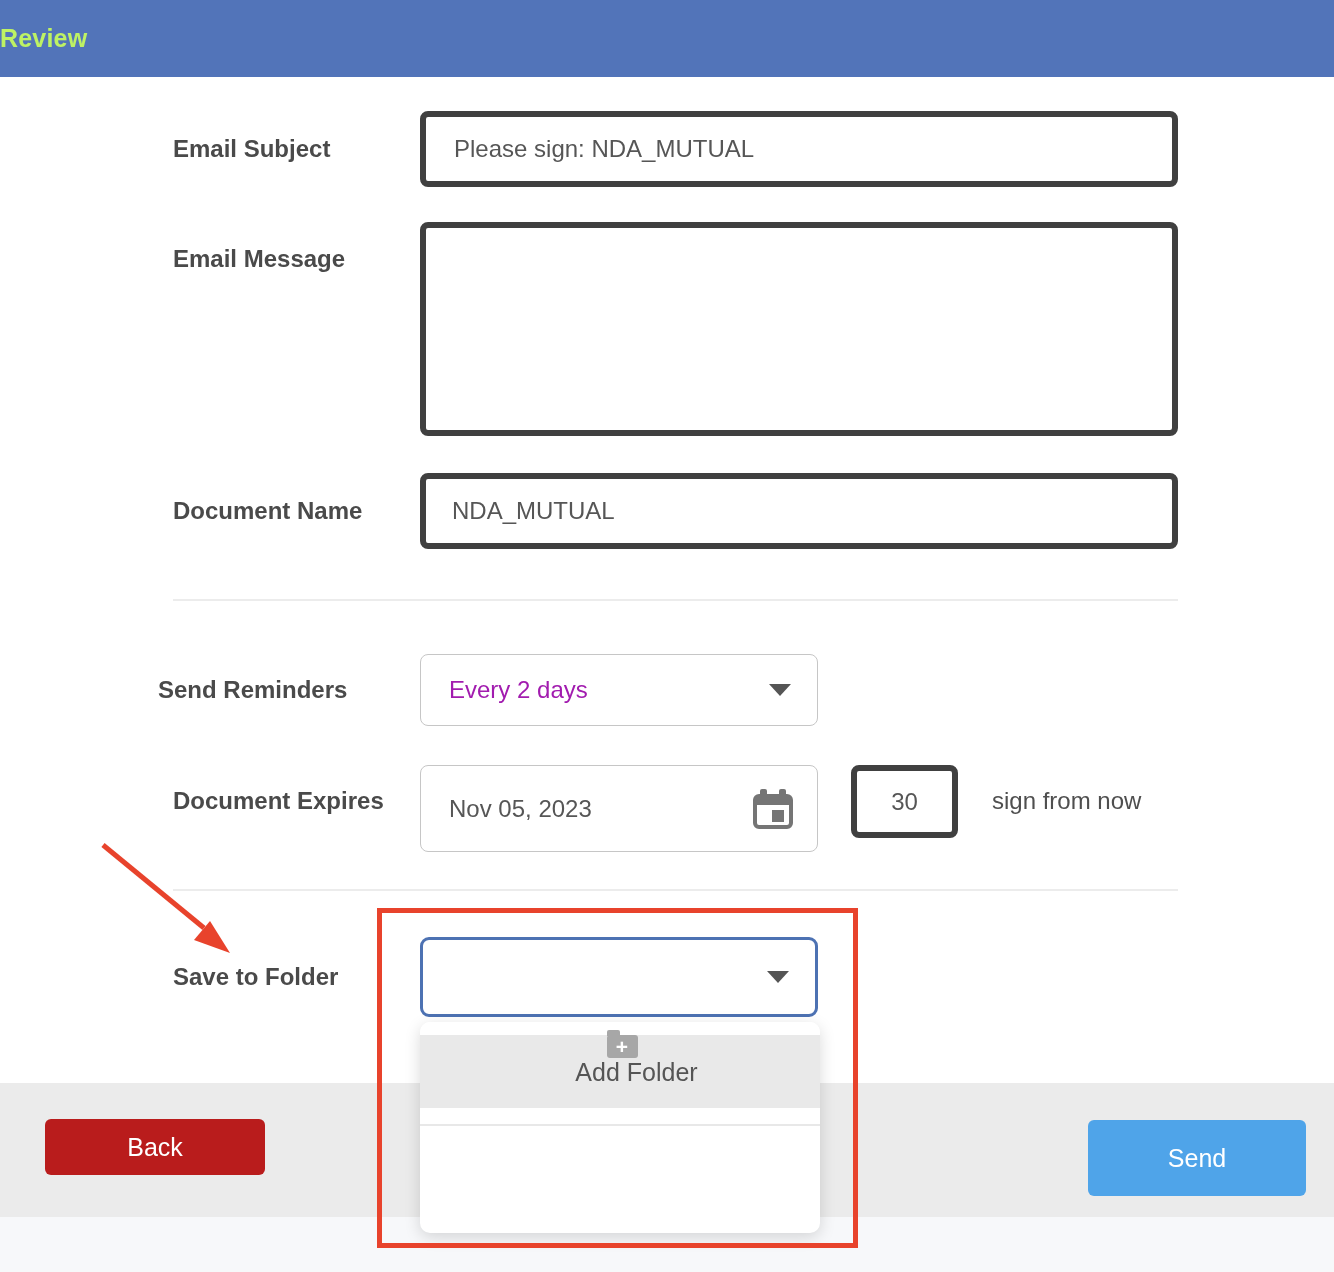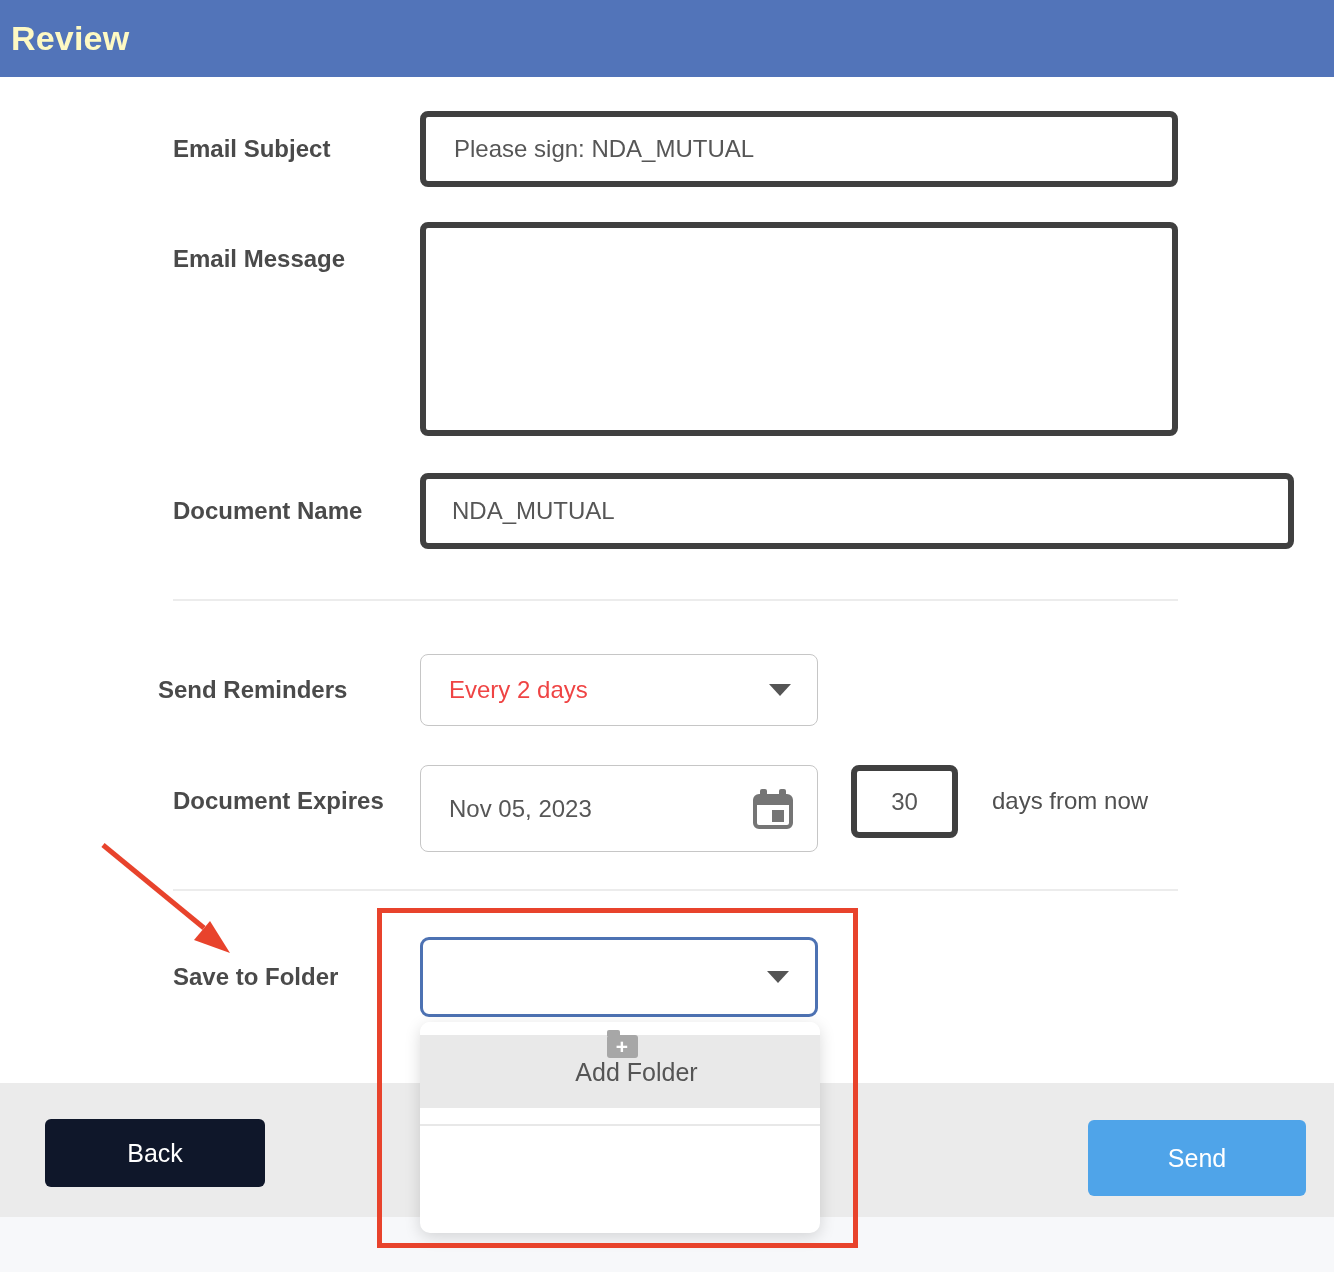--- a/index.html
+++ b/index.html
@@ -12,22 +12,22 @@
   }
   .abs { position:absolute; }
 
   
   .header-bar {
     left:0; top:0; width:1334px; height:77px;
     background:#5274b9;
     display:flex; align-items:center;
   }
   .header-title {
-    color:#fef9c3; font-size:34px; font-weight:bold;
-    padding-left:11px; letter-spacing:.2px;
+    color:#bef264; font-size:25px; font-weight:bold;
+    letter-spacing:.2px;
   }
 
   
   .main-panel { left:0; top:77px; width:1334px; height:1006px; background:#ffffff; }
 
   .field-label {
     color:#4a4a4a; font-size:24px; font-weight:bold; line-height:30px;
     white-space:nowrap;
   }
   .plain-label { color:#4f4f4f; font-size:24px; line-height:30px; white-space:nowrap; }
@@ -35,21 +35,21 @@
   .text-input {
     border:6px solid #404040; border-radius:8px; background:#fff;
     font-family:"Liberation Sans", sans-serif;
     font-size:24px; color:#565656; padding:0 28px; outline:none;
   }
   textarea.text-input { resize:none; padding-top:18px; }
 
   .select-box {
     border:1px solid #c6c6c6; border-radius:8px; background:#fff;
     display:flex; align-items:center; padding:0 28px;
-    font-size:24px; color:#ef4444; cursor:pointer; position:absolute;
+    font-size:24px; color:#a21caf; cursor:pointer; position:absolute;
   }
   .caret-down {
     position:absolute; right:26px; top:50%; transform:translateY(-50%);
     width:0; height:0;
     border-left:11px solid transparent; border-right:11px solid transparent;
     border-top:12px solid #555;
   }
 
   .divider { height:2px; background:#ececec; }
 
@@ -92,21 +92,21 @@
     color:#ffffff; font-size:21px; font-weight:bold; line-height:1;
   }
 
   
   .footer-band { left:0; top:1083px; width:1334px; height:134px; background:#ebebeb; z-index:1; }
   .btn {
     position:absolute; border:none; border-radius:6px; color:#ffffff;
     font-family:"Liberation Sans", sans-serif; font-size:25px; cursor:pointer;
     display:flex; align-items:center; justify-content:center; z-index:2;
   }
-  .btn-back { left:45px; top:1119px; width:220px; height:68px; background:#0f172a; }
+  .btn-back { left:45px; top:1119px; width:220px; height:56px; background:#b91c1c; }
   .btn-send { left:1088px; top:1120px; width:218px; height:76px; background:#4fa4e9; }
 
   
   .annot-rect {
     left:377px; top:908px; width:481px; height:340px;
     border:5px solid #e8432c; z-index:10; pointer-events:none;
   }
   .annot-arrow { left:92px; top:836px; z-index:10; pointer-events:none; }
 </style>
 </head>
@@ -118,42 +118,42 @@
 
 <div class="abs main-panel"></div>
 
 <div class="abs field-label" style="left:173px; top:134px;">Email Subject</div>
 <input class="abs text-input" style="left: 420px; top: 111px; width: 758px; height: 76px;" value="Please sign: NDA_MUTUAL">
 
 <div class="abs field-label" style="left:173px; top:244px;">Email Message</div>
 <textarea class="abs text-input" style="left: 420px; top: 222px; width: 758px; height: 214px;"></textarea>
 
 <div class="abs field-label" style="left:173px; top:496px;">Document Name</div>
-<input class="abs text-input" style="left: 420px; top: 473px; width: 874px; height: 76px; padding-left: 26px;" value="NDA_MUTUAL">
+<input class="abs text-input" style="left: 420px; top: 473px; width: 758px; height: 76px; padding-left: 26px;" value="NDA_MUTUAL">
 
 <div class="abs divider" style="left:173px; top:599px; width:1005px;"></div>
 
 <div class="abs field-label" style="left:158px; top:675px;">Send Reminders</div>
 <div class="select-box" style="left:420px; top:654px; width:398px; height:72px;">
   <span>Every 2 days</span>
   <span class="caret-down"></span>
 </div>
 
 <div class="abs field-label" style="left:173px; top:786px;">Document Expires</div>
 <div class="select-box" style="left:420px; top:765px; width:398px; height:87px; color:#565656;">
   <span>Nov 05, 2023</span>
   <span class="cal-icon">
     <span class="cal-ear left"></span>
     <span class="cal-ear right"></span>
     <span class="cal-body"></span>
     <span class="cal-dot"></span>
   </span>
 </div>
 <input class="abs text-input" style="left: 851px; top: 765px; width: 107px; height: 73px; text-align: center; padding: 13px;" value="30">
-<div class="abs plain-label" style="left:992px; top:786px;">days from now</div>
+<div class="abs plain-label" style="left:992px; top:786px;">sign from now</div>
 
 <div class="abs divider" style="left:173px; top:889px; width:1005px;"></div>
 
 <div class="abs field-label" style="left:173px; top:962px;">Save to Folder</div>
 <div class="folder-select" style="left:420px; top:937px; width:398px; height:80px;">
   <span class="caret-down"></span>
 </div>
 
 <div class="abs dropdown-panel">
   <div class="dd-top"></div>

